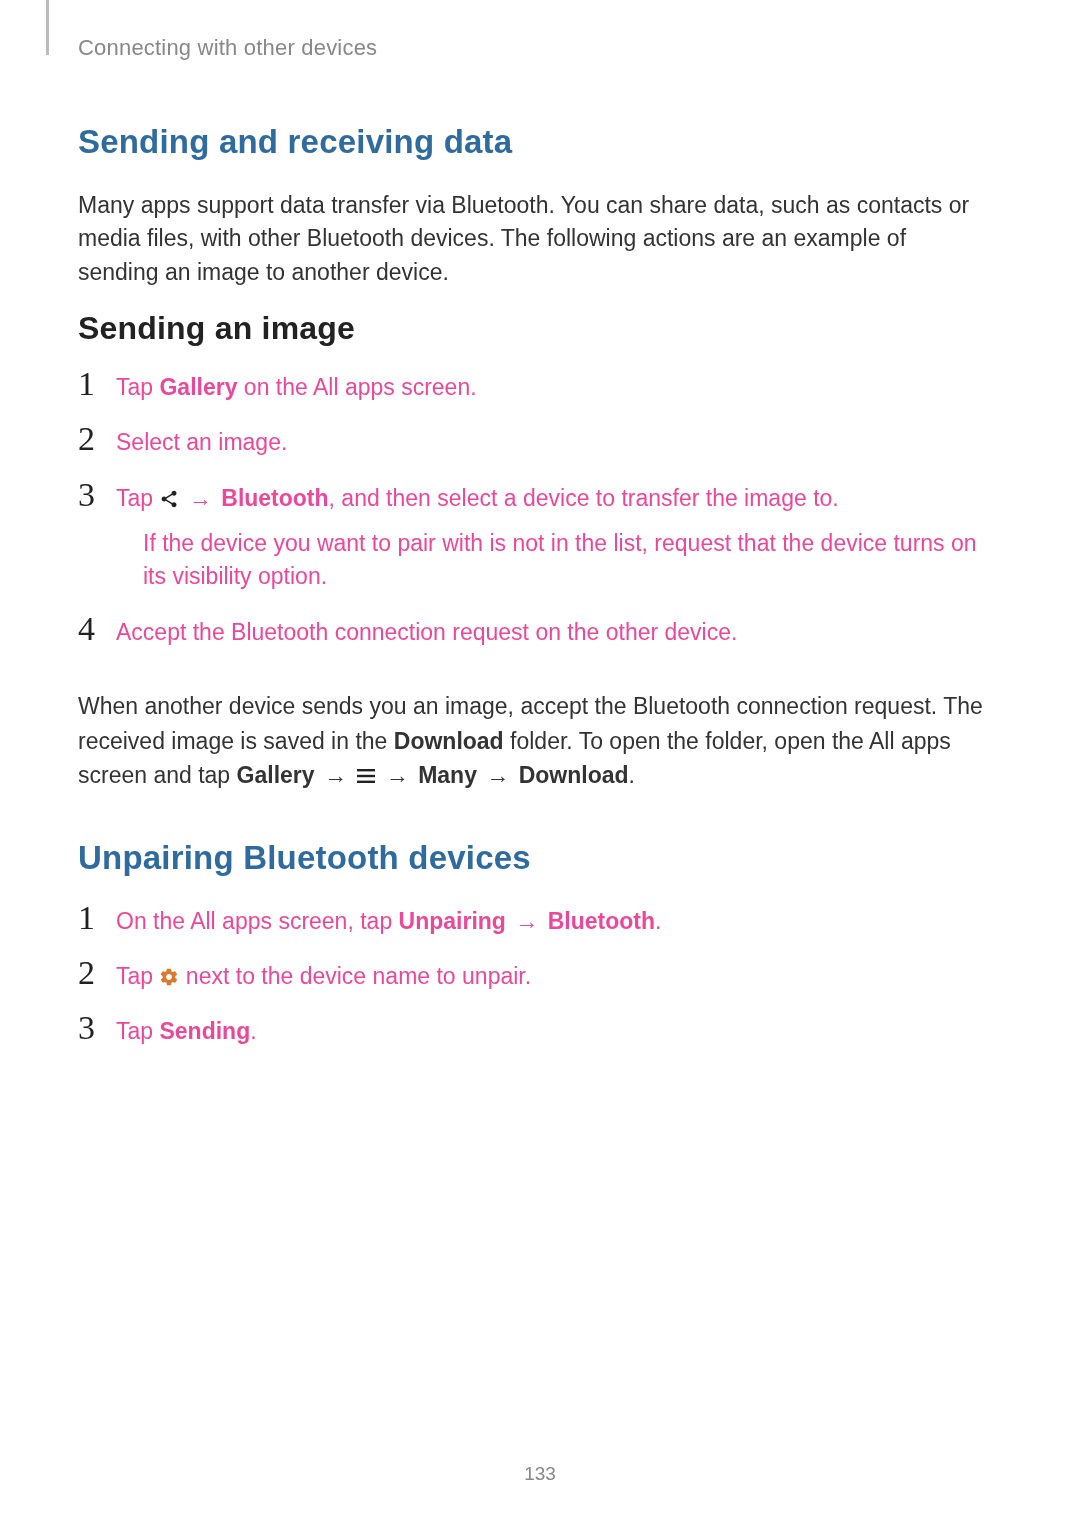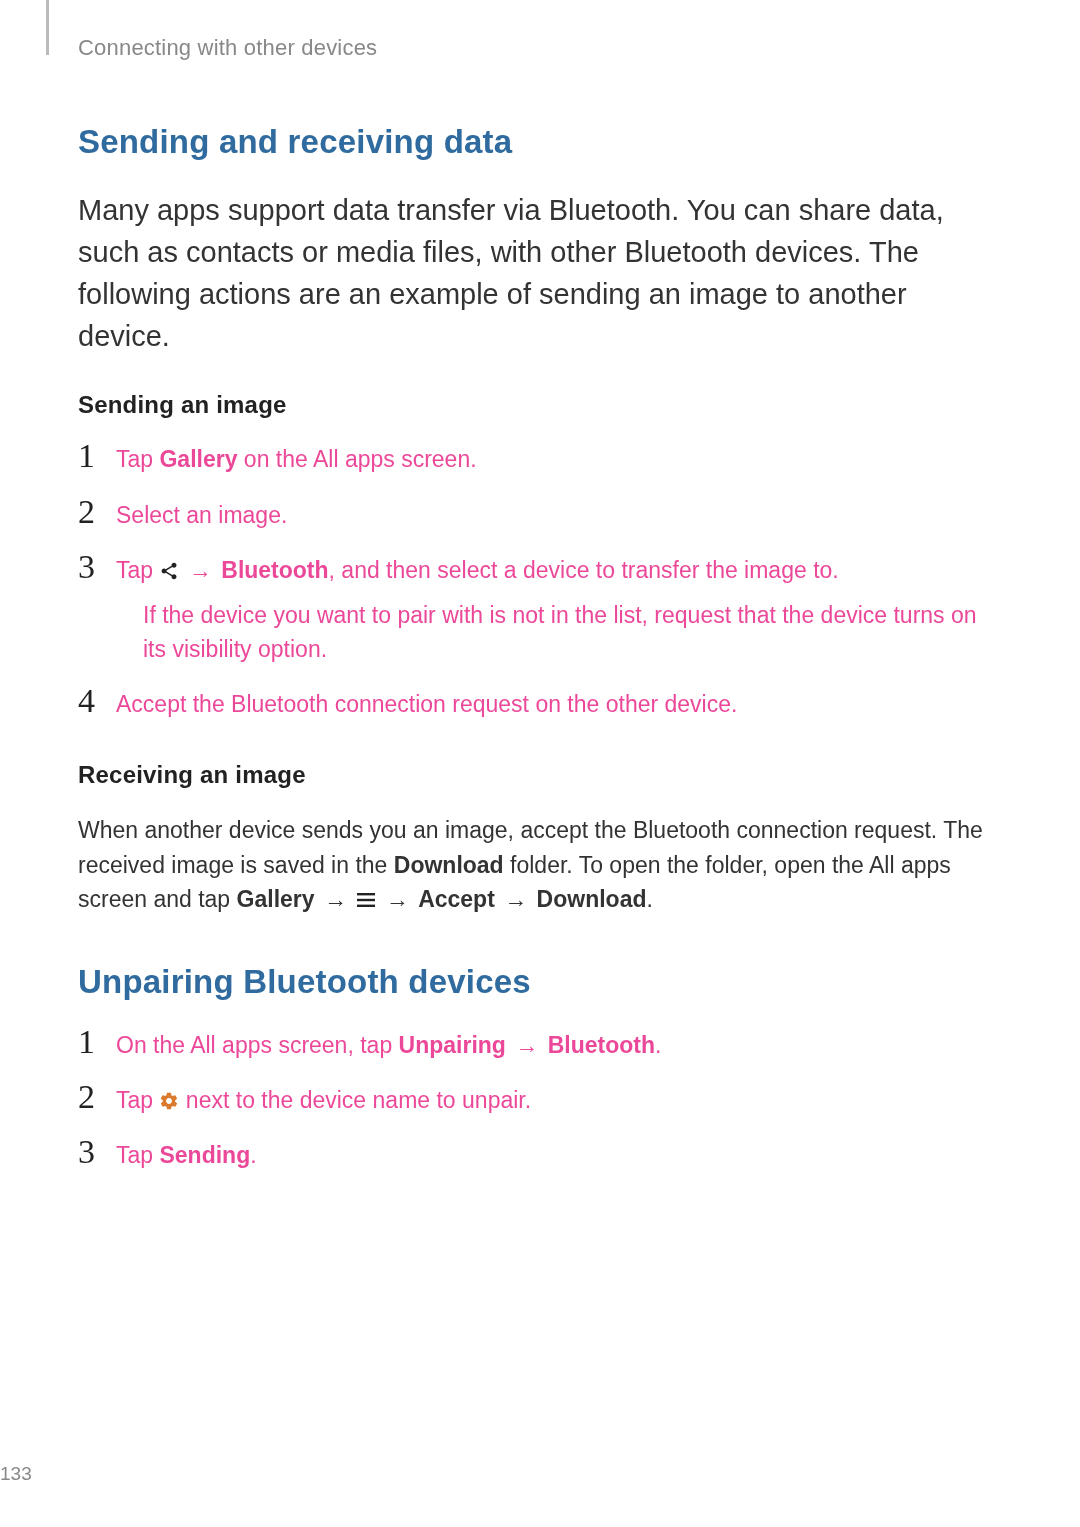--- a/index.html
+++ b/index.html
@@ -32,28 +32,28 @@
   }
   .section-title {
     font-size: 33px;
     color: #2f6b9f;
     font-weight: 700;
     margin-bottom: 28px;
     letter-spacing: 0.2px;
     margin-top: 9px;
   }
   .body-text {
-    font-size: 29px;
+    font-size: 23px;
     line-height: 1.45;
     color: #333;
-    margin-bottom: 34px;
+    margin-bottom: 21px;
     font-weight: 400;
   }
   .subhead {
-    font-size: 24px;
+    font-size: 32px;
     font-weight: 700;
     color: #222;
     margin-bottom: 24px;
     letter-spacing: 0.2px;
   }
   .step {
     display: flex;
     align-items: flex-start;
     margin-bottom: 22px;
   }
@@ -99,20 +99,21 @@
     color: #333;
     margin-bottom: 46px;
     font-weight: 400;
   }
   .gap-large { margin-bottom: 40px; }
   .page-num {
     position: absolute;
     bottom: 42px;
     left: 0;
     right: 0;
+    text-align: center;
     font-size: 19px;
     color: #888;
   }
 </style>
 </head>
 <body>
 
 <div class="header-line"></div>
 
 <div class="page">
@@ -149,28 +150,27 @@
     </div>
   </div>
 
   <div class="step gap-large">
     <div class="step-num">4</div>
     <div class="step-body">
       <span>Accept the Bluetooth connection request on the other device.</span>
     </div>
   </div>
 
-  <div class="subhead">Receiving an image</div>
 
   <div class="receiving-text">
     <span>When another device sends you an image, accept the Bluetooth connection request. The received image is saved in the </span><span class="bold">Download</span><span> folder. To open the folder, open the All apps screen and tap </span><span class="bold">Gallery</span><span class="arrow"> → </span><span class="icon-menu"><svg width="20" height="16" viewBox="0 0 20 16">
           <rect x="1" y="1" width="18" height="2.4" fill="#222"></rect>
           <rect x="1" y="6.8" width="18" height="2.4" fill="#222"></rect>
           <rect x="1" y="12.6" width="18" height="2.4" fill="#222"></rect>
-        </svg></span><span class="arrow"> → </span><span class="bold">Accept</span><span class="arrow"> → </span><span class="bold">Download</span><span>.</span>
+        </svg></span><span class="arrow"> → </span><span class="bold">Many</span><span class="arrow"> → </span><span class="bold">Download</span><span>.</span>
   </div>
 
   <div class="section-title">Unpairing Bluetooth devices</div>
 
   <div class="step">
     <div class="step-num">1</div>
     <div class="step-body">
       <span>On the All apps screen, tap </span><span class="bold">Unpairing</span><span class="arrow"> → </span><span class="bold">Bluetooth</span><span>.</span>
     </div>
   </div>

